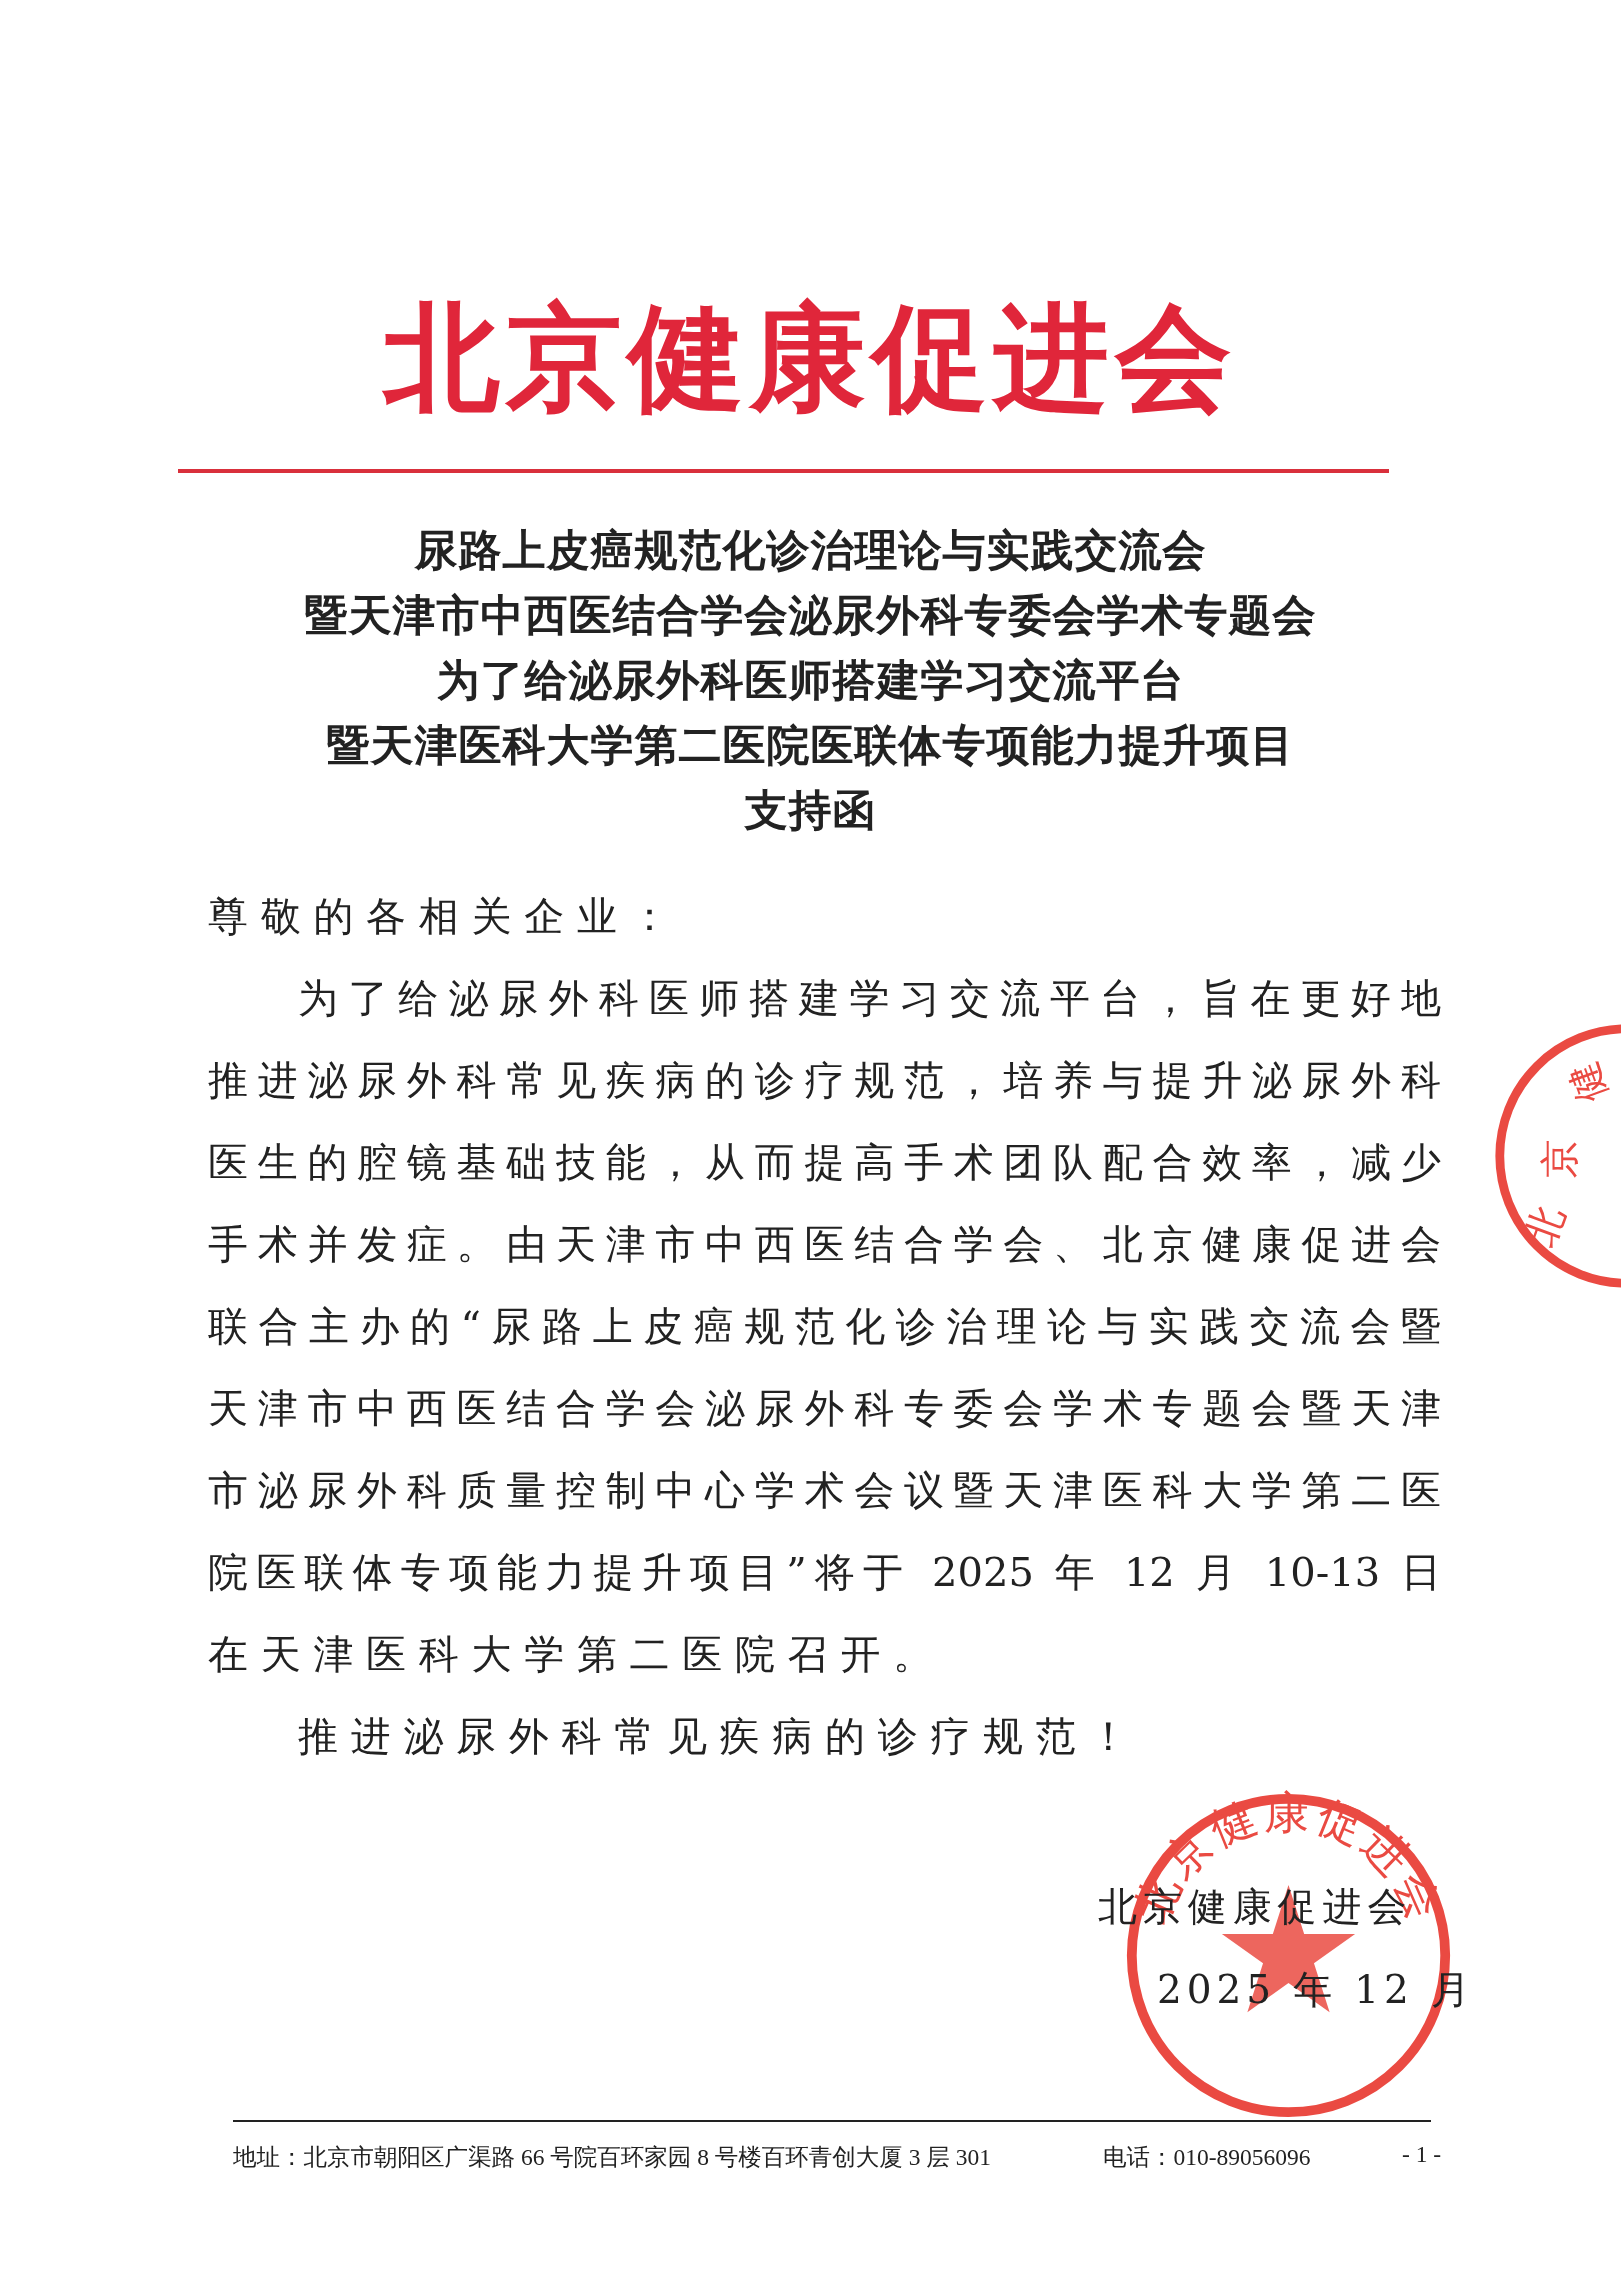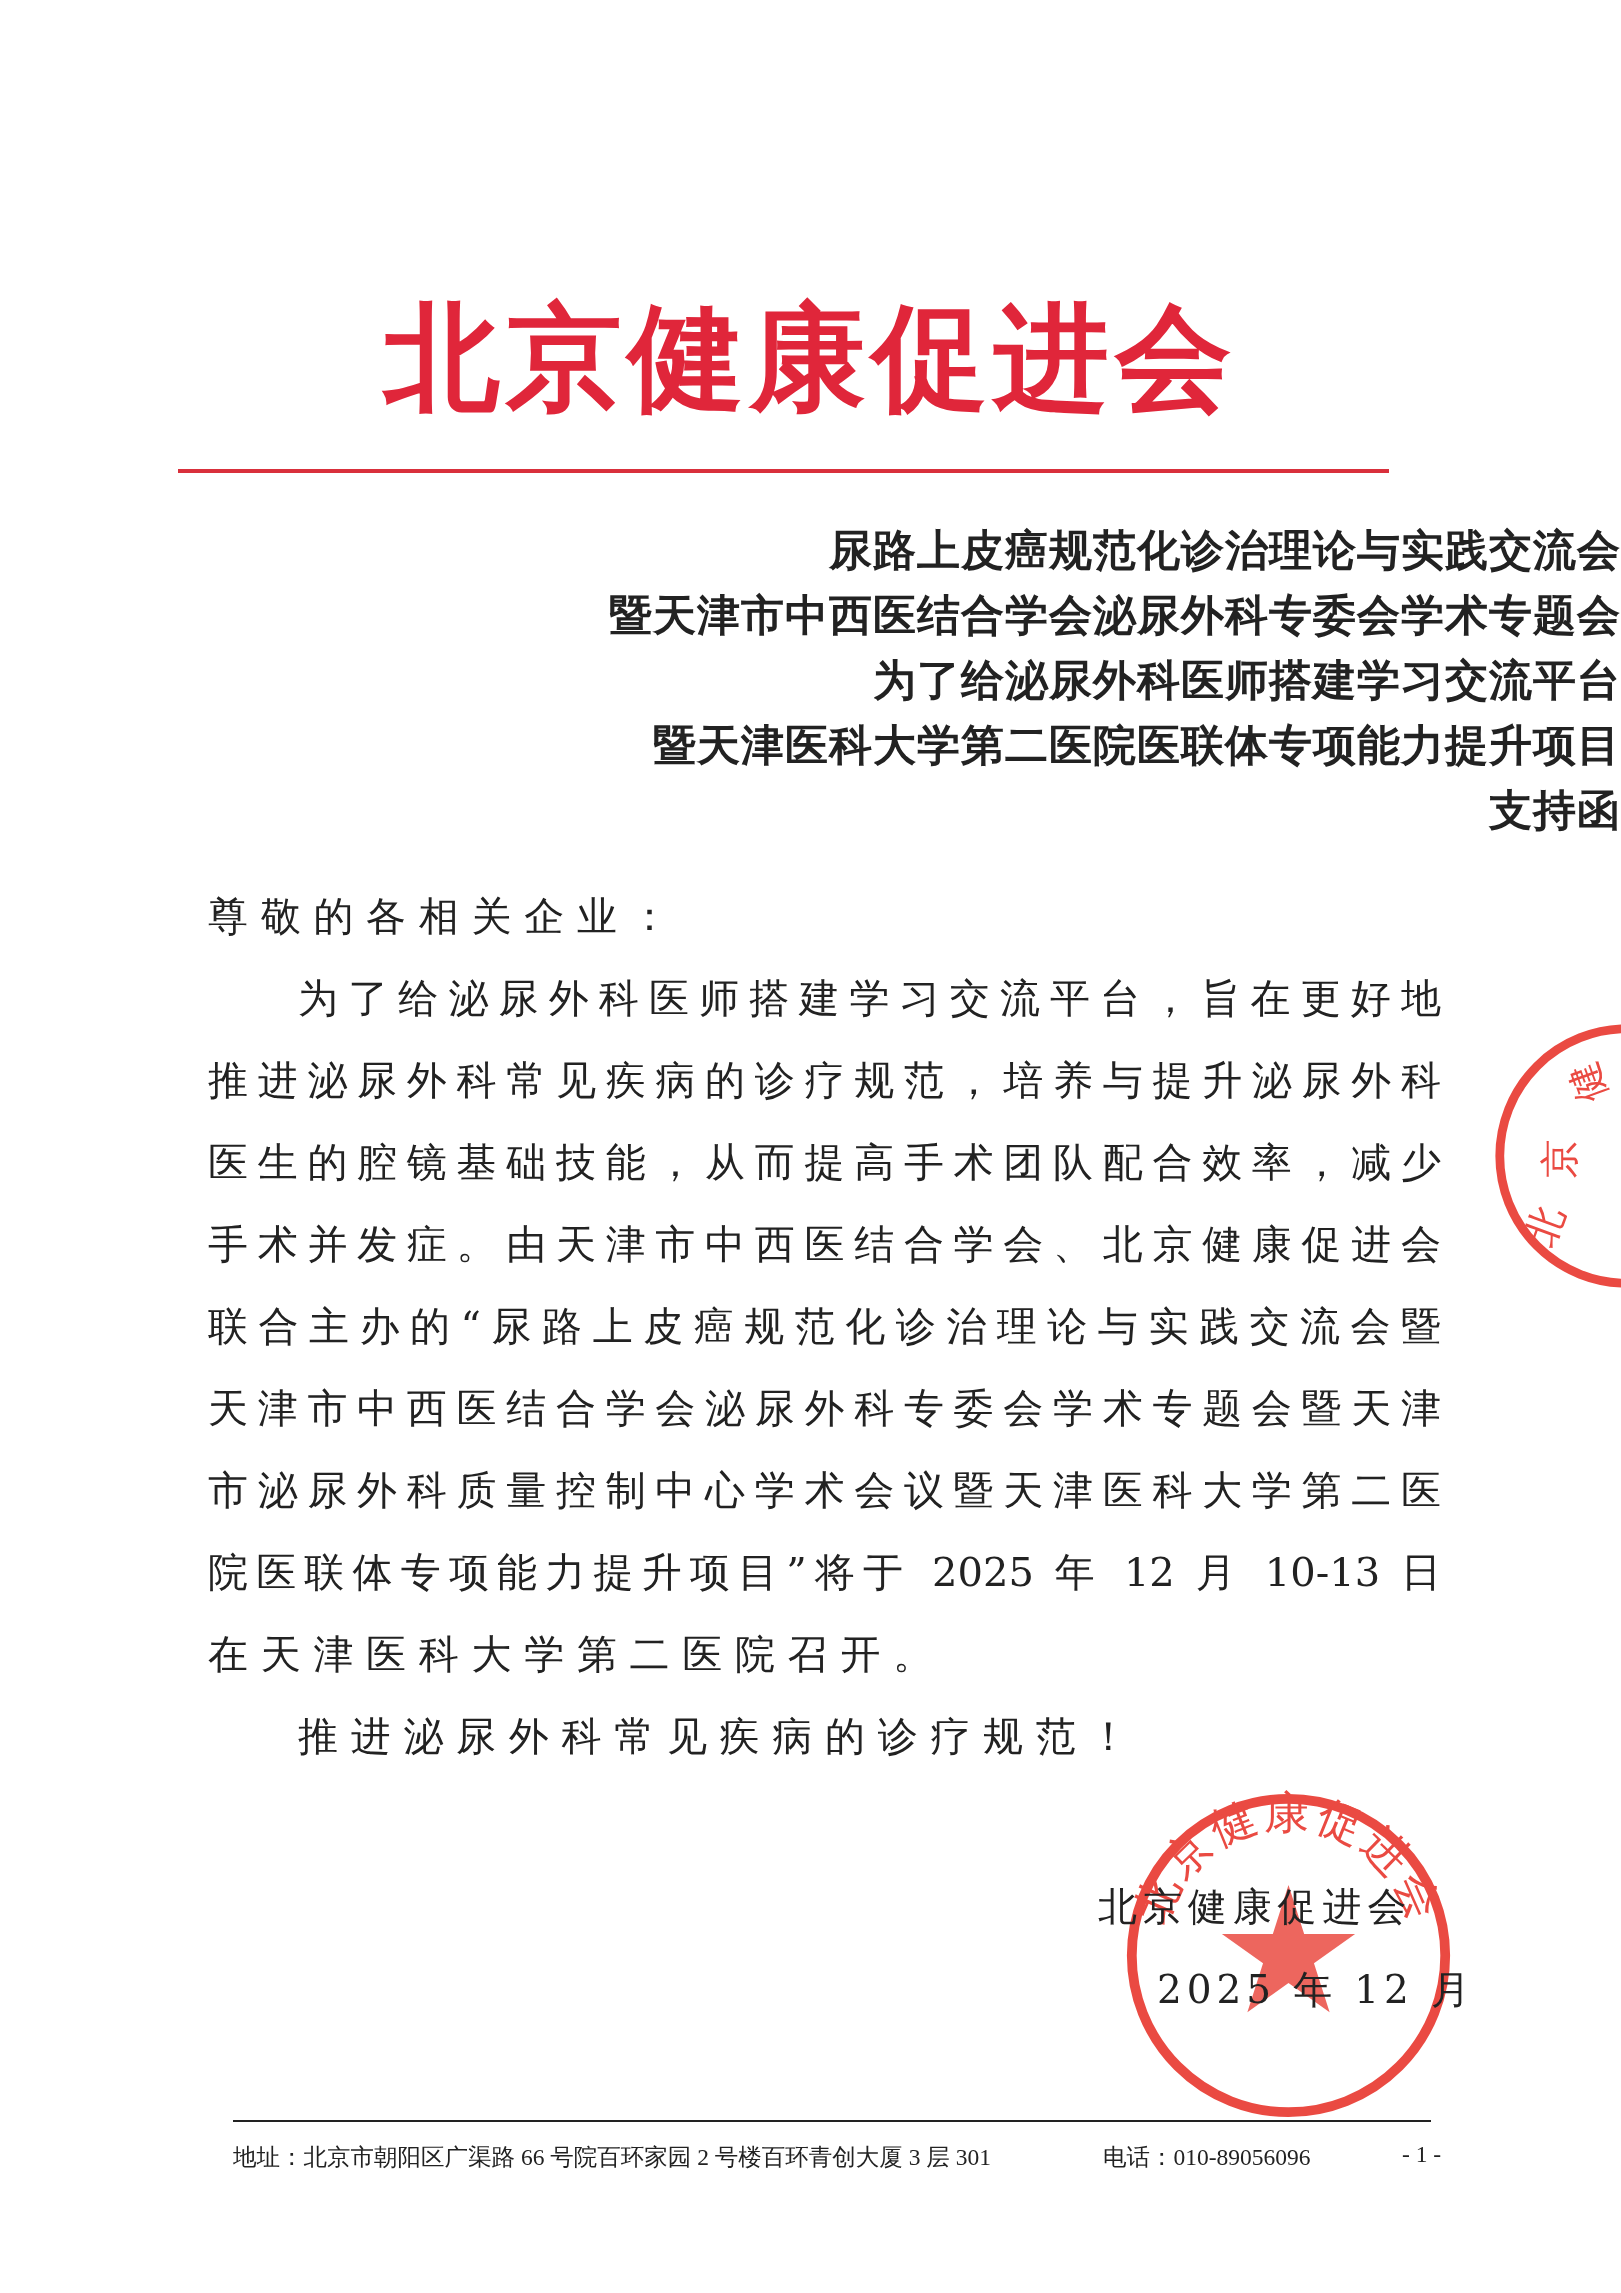--- a/index.html
+++ b/index.html
@@ -3,21 +3,21 @@
 <meta charset="utf-8">
 <style>
   html, body { margin:0; padding:0; background:#ffffff; }
   body { width:1621px; height:2294px; position:relative; overflow:hidden;
          font-family:"DejaVu Serif","Liberation Serif",serif; color:#1a1a1a; }
   .abs { position:absolute; }
   .masthead { left:0; width:1621px; top:284px; text-align:center;
               font-family:"DejaVu Sans","Liberation Sans",sans-serif;
               font-weight:bold; font-size:116px; letter-spacing:5.9px; line-height:147px; }
   .red-rule { left:178px; width:1211px; top:469px; height:3.9px; }
-  .title-block { left:0; width:1621px; top:518px; text-align:right;
+  .title-block { left:0; width:1621px; top:518px; text-align:center;
                  font-weight:bold; font-size:43px; line-height:65px; letter-spacing:1px; color:#222; }
   .body-text { left:208px; width:1233px; font-size:40px; letter-spacing:12.7px; color:#222; line-height:82px; }
   .line { white-space:nowrap; display:block; height:82px; }
   .justify { text-align:justify; text-align-last:justify; letter-spacing:0; }
   .sign { font-size:39px; letter-spacing:5.9px; color:#222; white-space:nowrap; }
   .footer-rule { left:233px; width:1198px; top:2120px; height:2px; background:#222; }
   .footer { top:2141px; font-size:23.5px; color:#222; white-space:nowrap;
             font-family:"Liberation Serif","DejaVu Serif",serif; }
   .seal svg { display:block; }
 </style>
@@ -68,16 +68,16 @@
     <text x="62" y="240" font-size="40" fill="#e8372e" font-family="DejaVu Sans, sans-serif" transform="rotate(-70 62 240)">北</text>
     <text x="52" y="165" font-size="40" fill="#e8372e" font-family="DejaVu Sans, sans-serif" transform="rotate(-90 70 150)">京</text>
     <text x="85" y="90" font-size="40" fill="#e8372e" font-family="DejaVu Sans, sans-serif" transform="rotate(-110 100 75)">健</text>
   </svg>
 </div>
 
 <div class="abs sign" style="left:1098px; top:1880px;">北京健康促进会</div>
 <div class="abs sign" style="left:1157px; top:1963px; letter-spacing:4.9px;">2025 年 12 月</div>
 
 <div class="abs footer-rule"></div>
-<div class="abs footer" style="left:233px;">地址：北京市朝阳区广渠路 66 号院百环家园 2 号楼百环青创大厦 3 层 301</div>
+<div class="abs footer" style="left:233px;">地址：北京市朝阳区广渠路 66 号院百环家园 8 号楼百环青创大厦 3 层 301</div>
 <div class="abs footer" style="left:1103px;">电话：010-89056096</div>
 <div class="abs footer" style="left:1402px;">- 1 -</div>
 
 
 </body></html>

